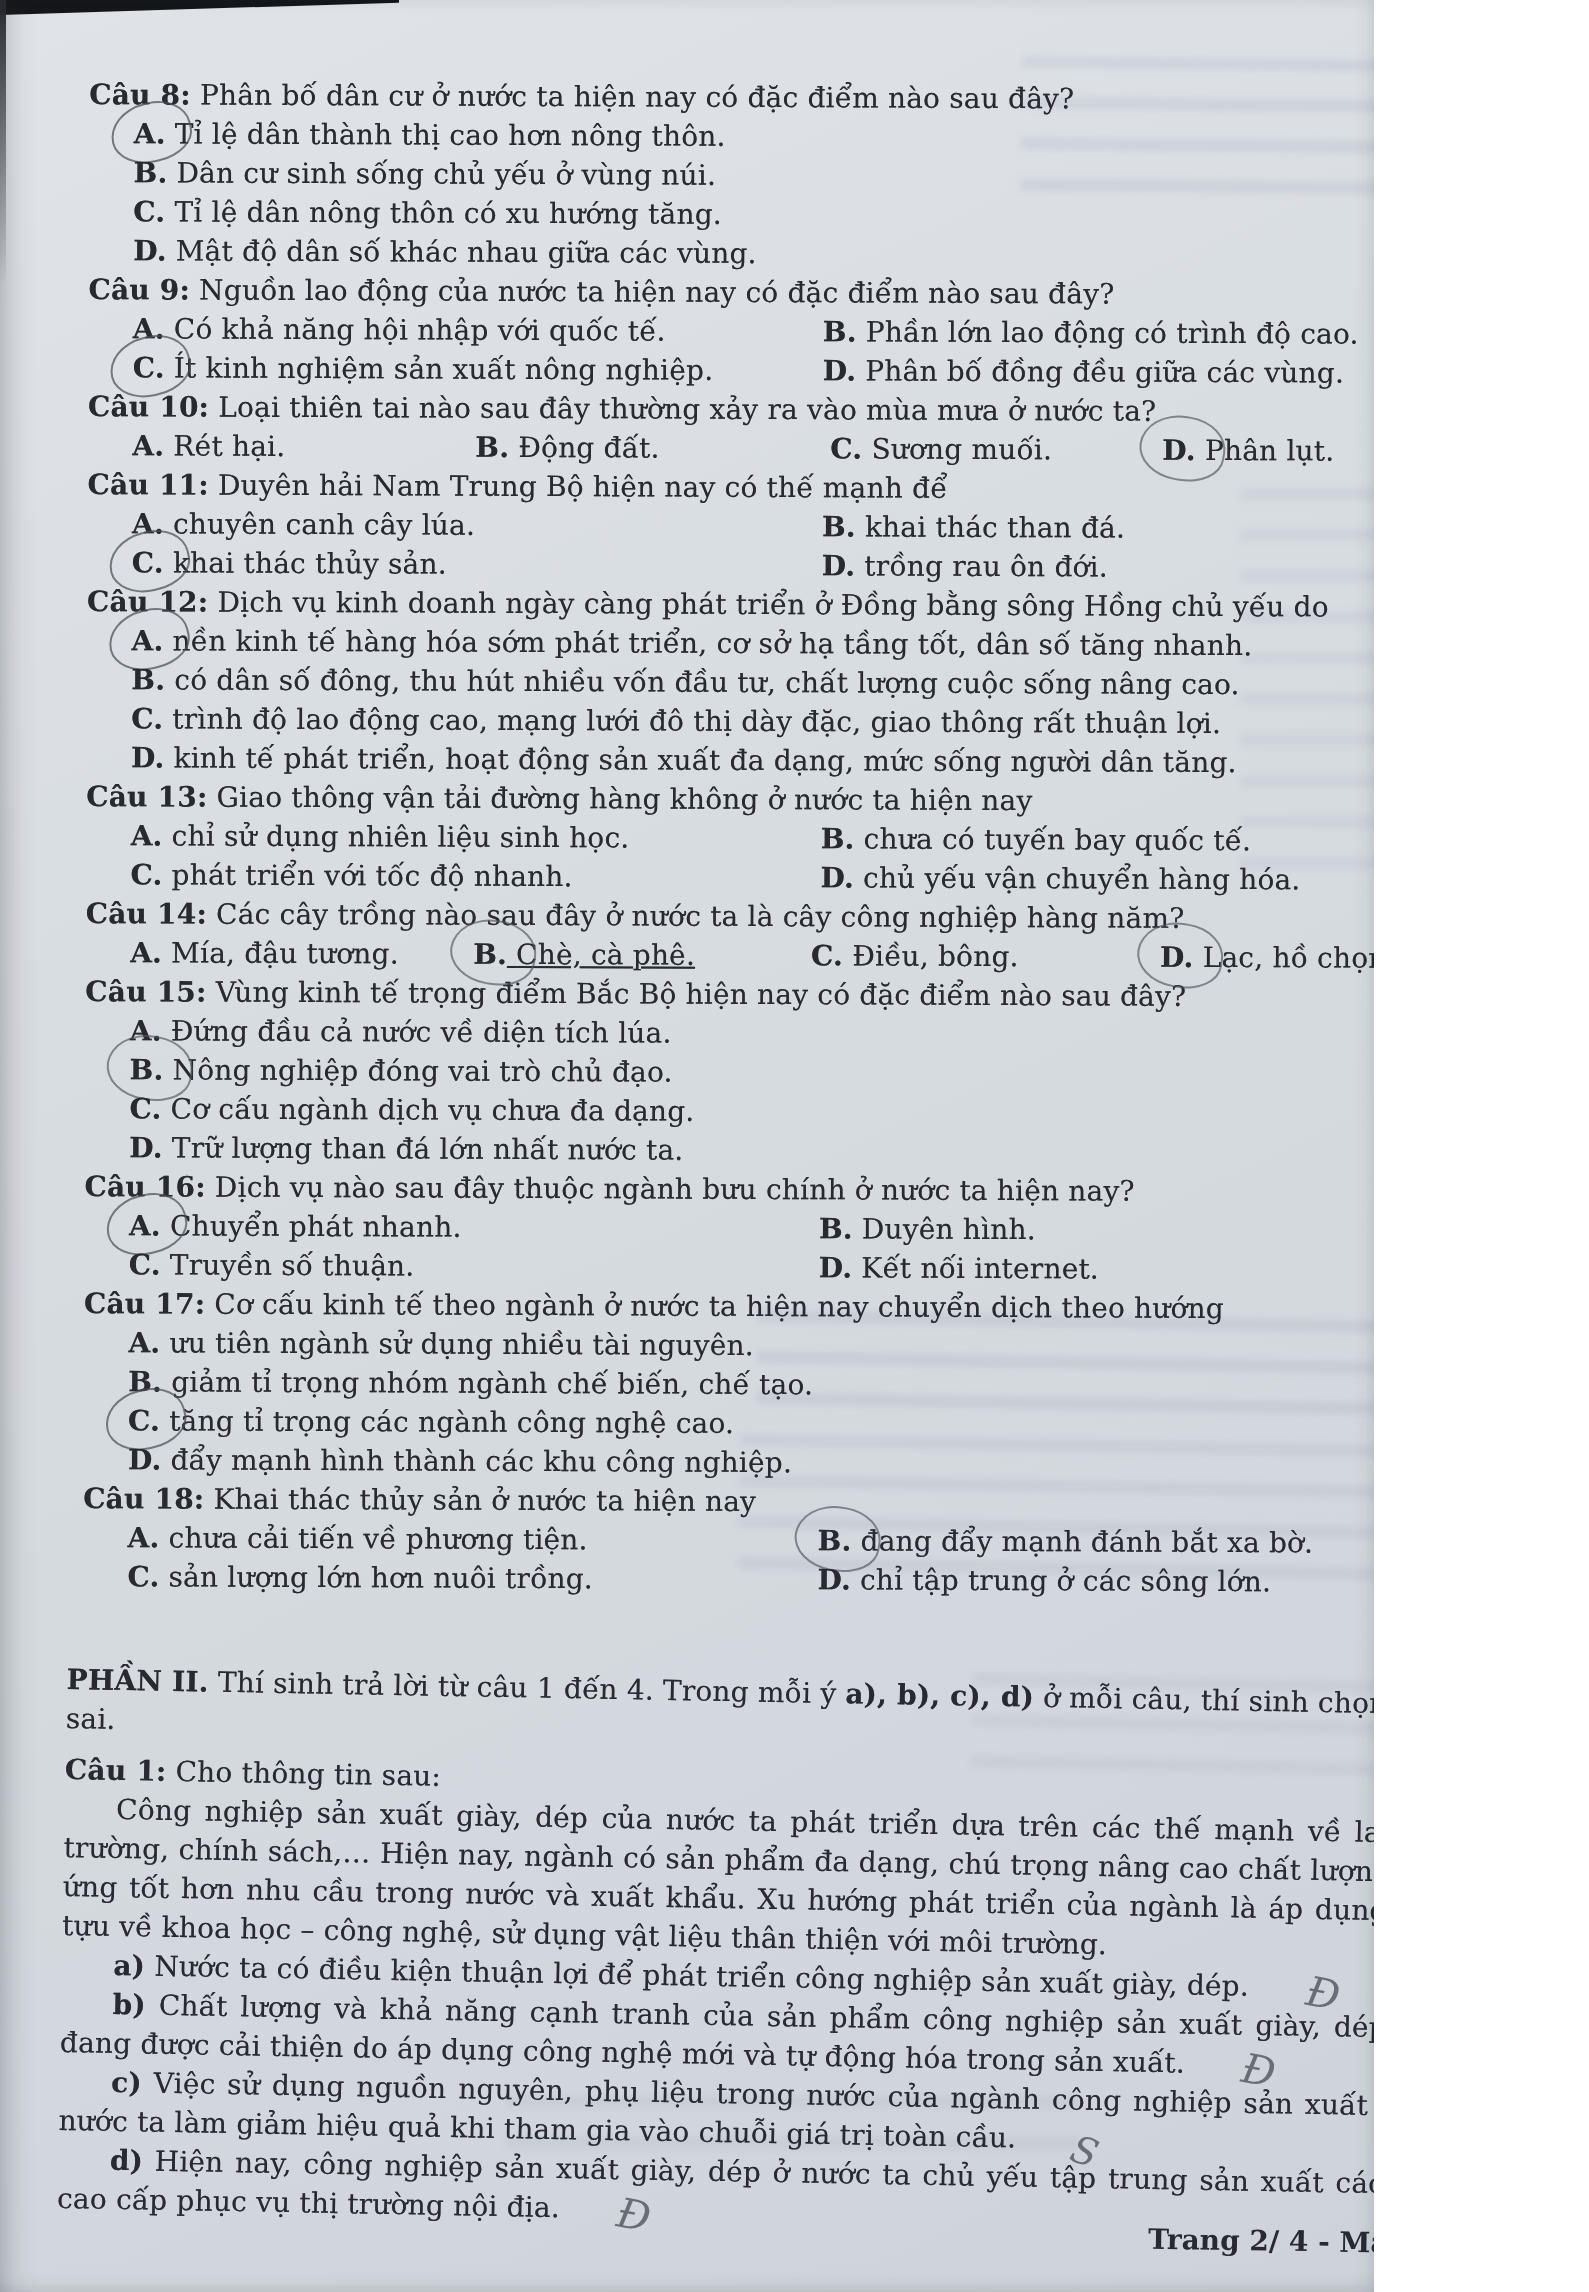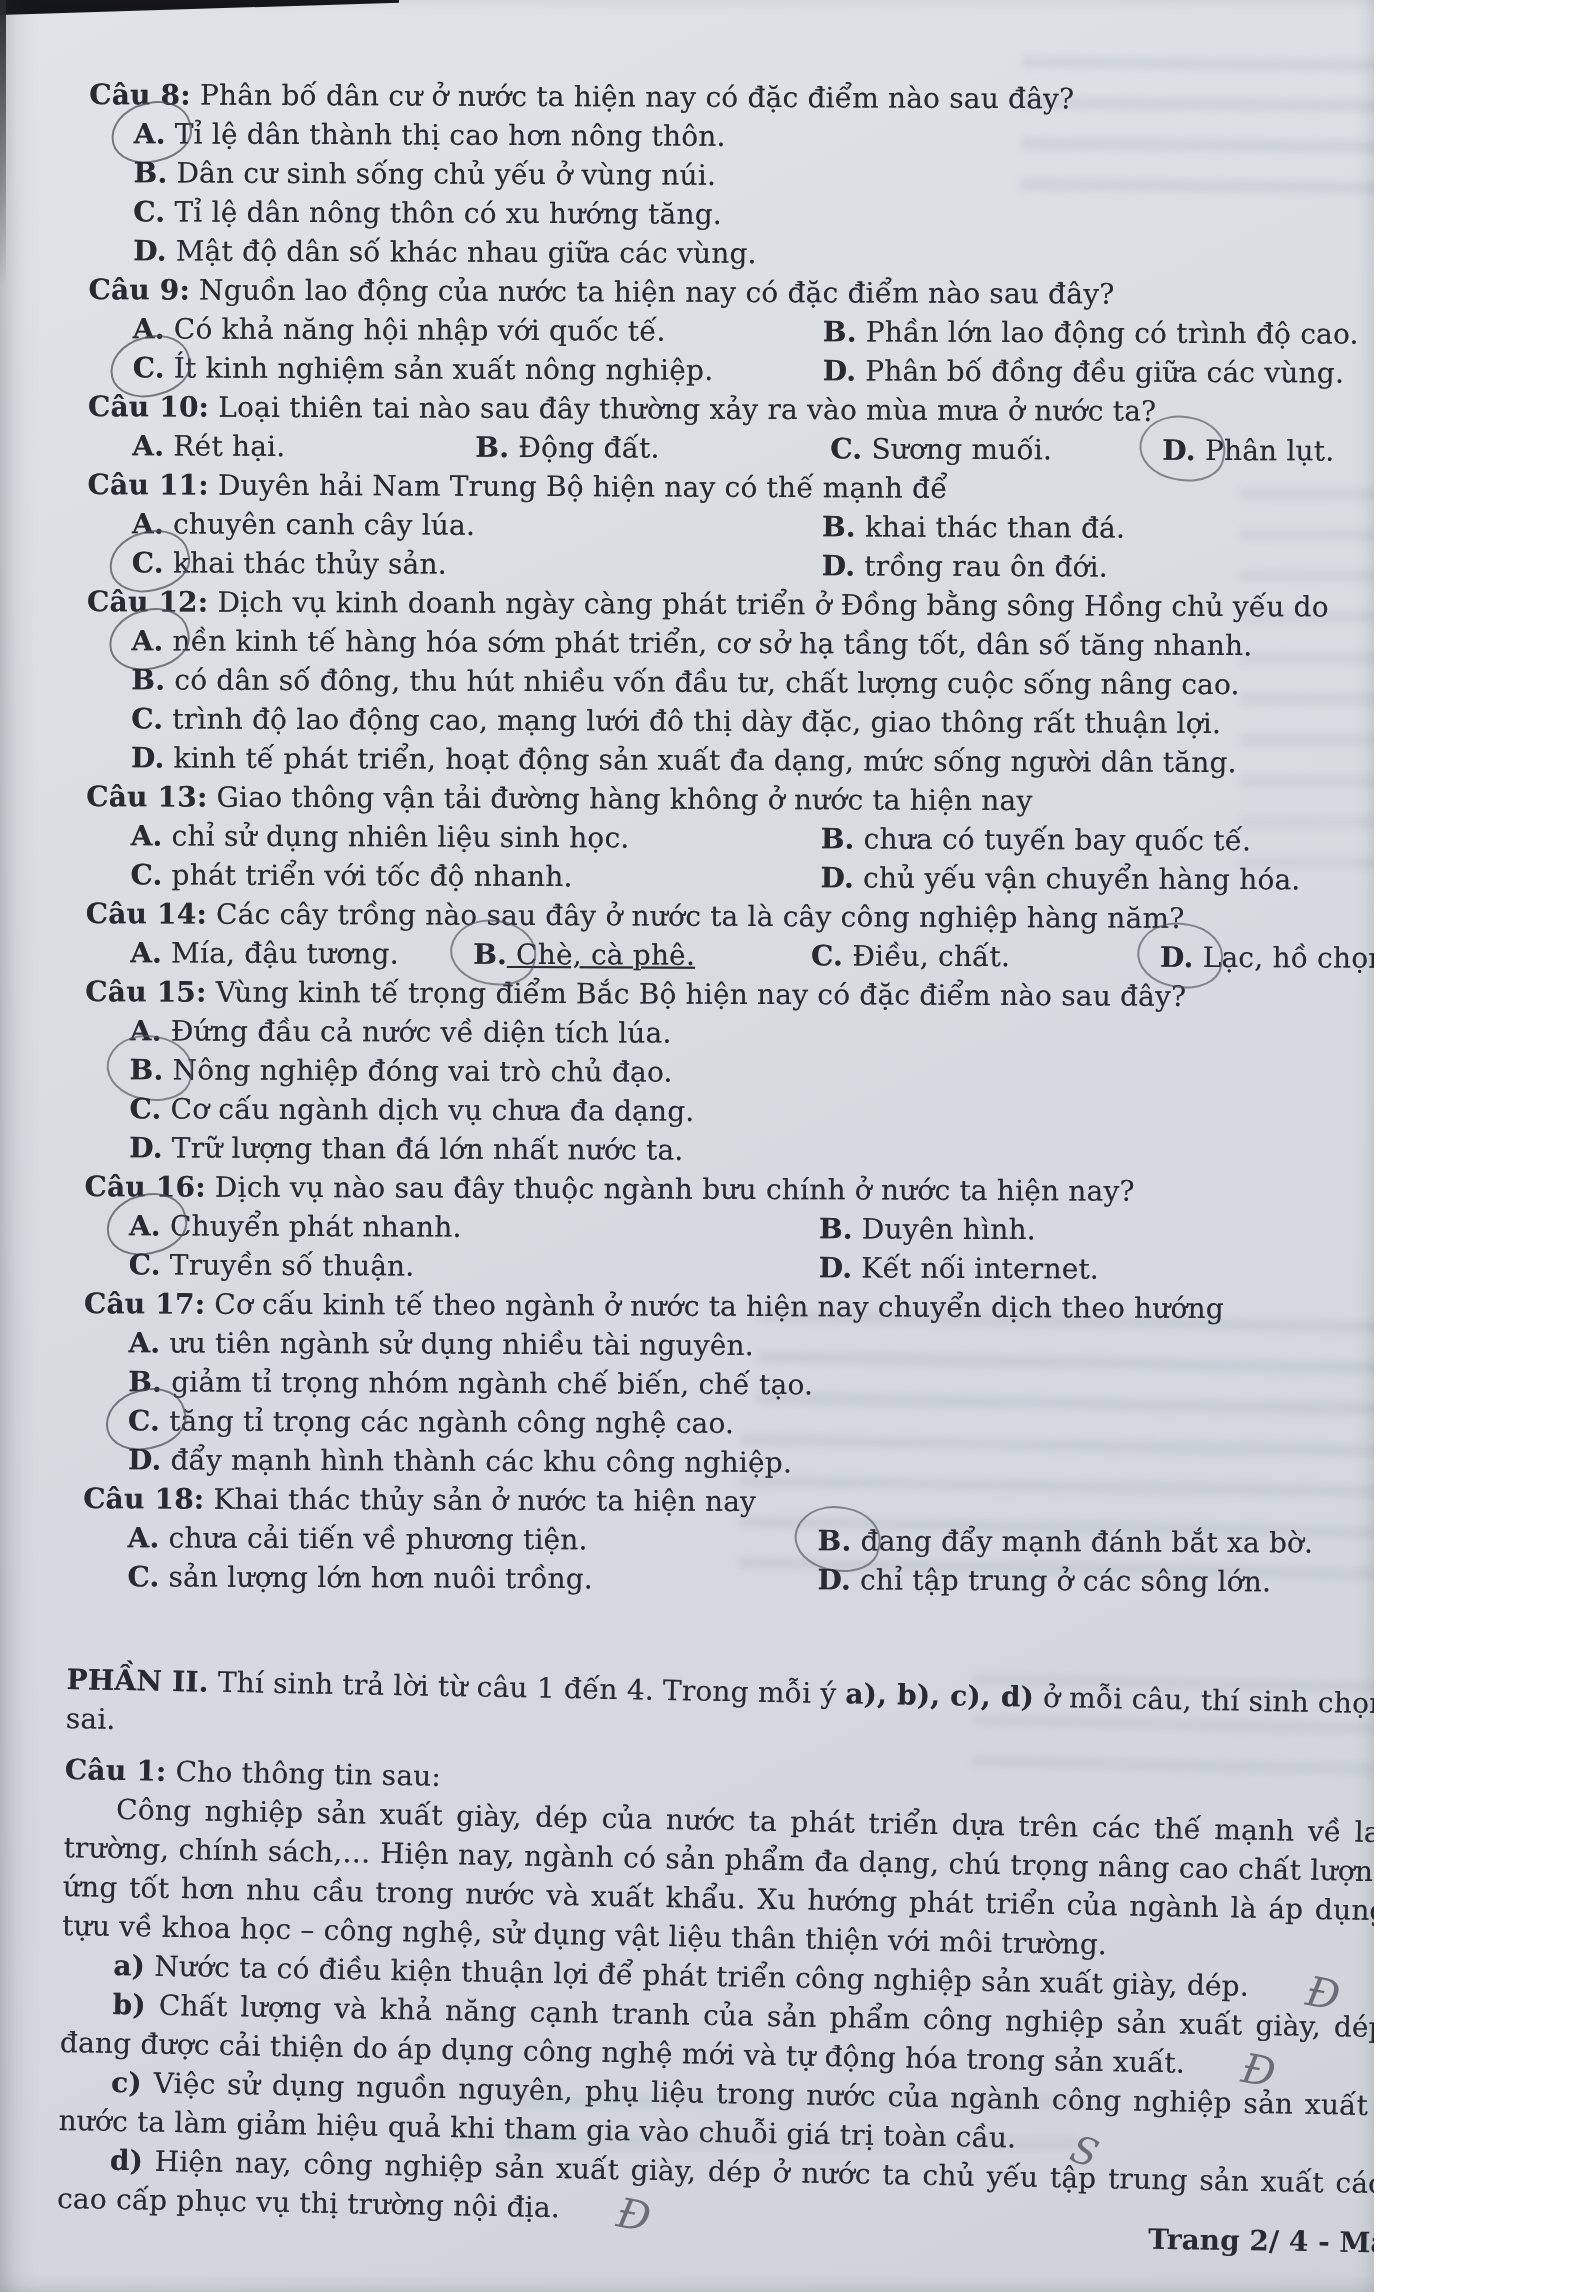--- a/index.html
+++ b/index.html
@@ -118,21 +118,21 @@
           <div class="opt-row">
             <span class="opt-abs" style="left: 67px;"><span><span class="letter">C.</span> <span>phát triển với tốc độ nhanh.</span></span></span>
             <span class="opt-abs" style="left: 757px;"><span><span class="letter">D.</span> <span>chủ yếu vận chuyển hàng hóa.</span></span></span>
           </div>
         </div>
         <div>
           <div class="q-header"><span class="bold">Câu 14:</span> <span>Các cây trồng nào sau đây ở nước ta là cây công nghiệp hàng năm?</span></div>
           <div class="opt-row">
             <span class="opt-abs" style="left: 67px;"><span><span class="letter">A.</span> <span>Mía, đậu tương.</span></span></span>
             <span class="opt-abs" style="left: 410px; text-decoration: underline;"><span><span class="letter"><span class="circle v2"></span>B.</span> <span>Chè, cà phê.</span></span></span>
-            <span class="opt-abs" style="left: 748px;"><span><span class="letter">C.</span> <span>Điều, chất.</span></span></span>
+            <span class="opt-abs" style="left: 748px;"><span><span class="letter">C.</span> <span>Điều, bông.</span></span></span>
             <span class="opt-abs" style="left: 1097px;"><span><span class="letter"><span class="circle v2"></span>D.</span> <span>Lạc, hồ chọn.</span></span></span>
           </div>
         </div>
         <div>
           <div class="q-header"><span class="bold">Câu 15:</span> <span>Vùng kinh tế trọng điểm Bắc Bộ hiện nay có đặc điểm nào sau đây?</span></div>
           <div class="opt-line"><span><span class="letter">A.</span> <span>Đứng đầu cả nước về diện tích lúa.</span></span></div>
           <div class="opt-line"><span><span class="letter"><span class="circle v2"></span>B.</span> <span>Nông nghiệp đóng vai trò chủ đạo.</span></span></div>
           <div class="opt-line"><span><span class="letter">C.</span> <span>Cơ cấu ngành dịch vụ chưa đa dạng.</span></span></div>
           <div class="opt-line"><span><span class="letter">D.</span> <span>Trữ lượng than đá lớn nhất nước ta.</span></span></div>
         </div>

